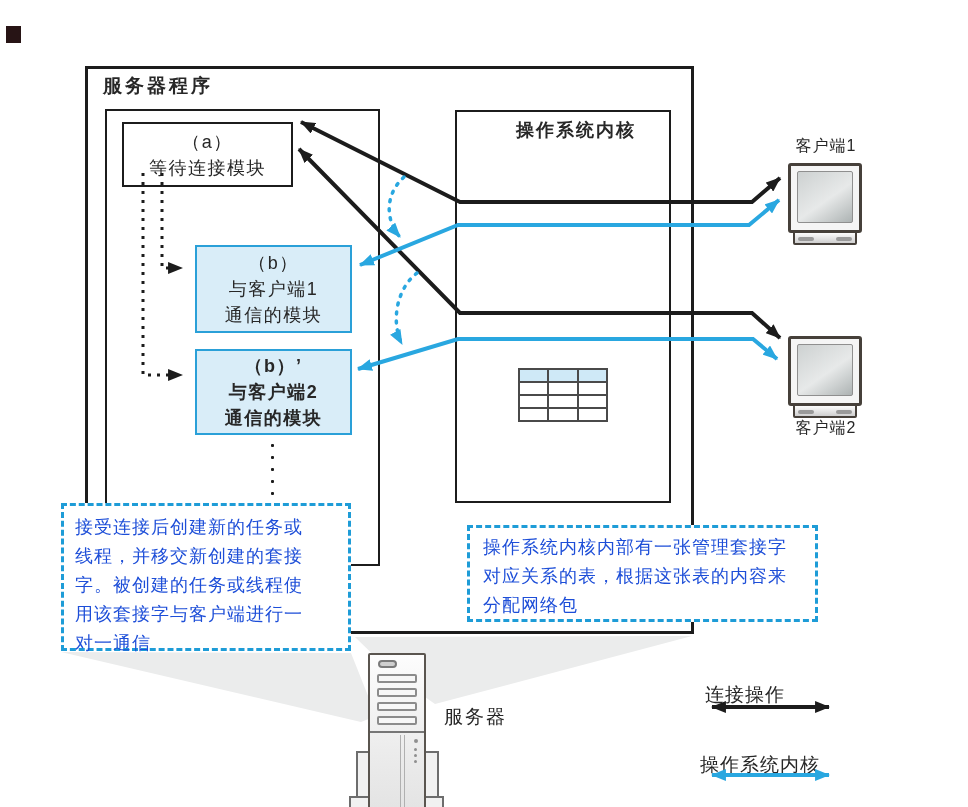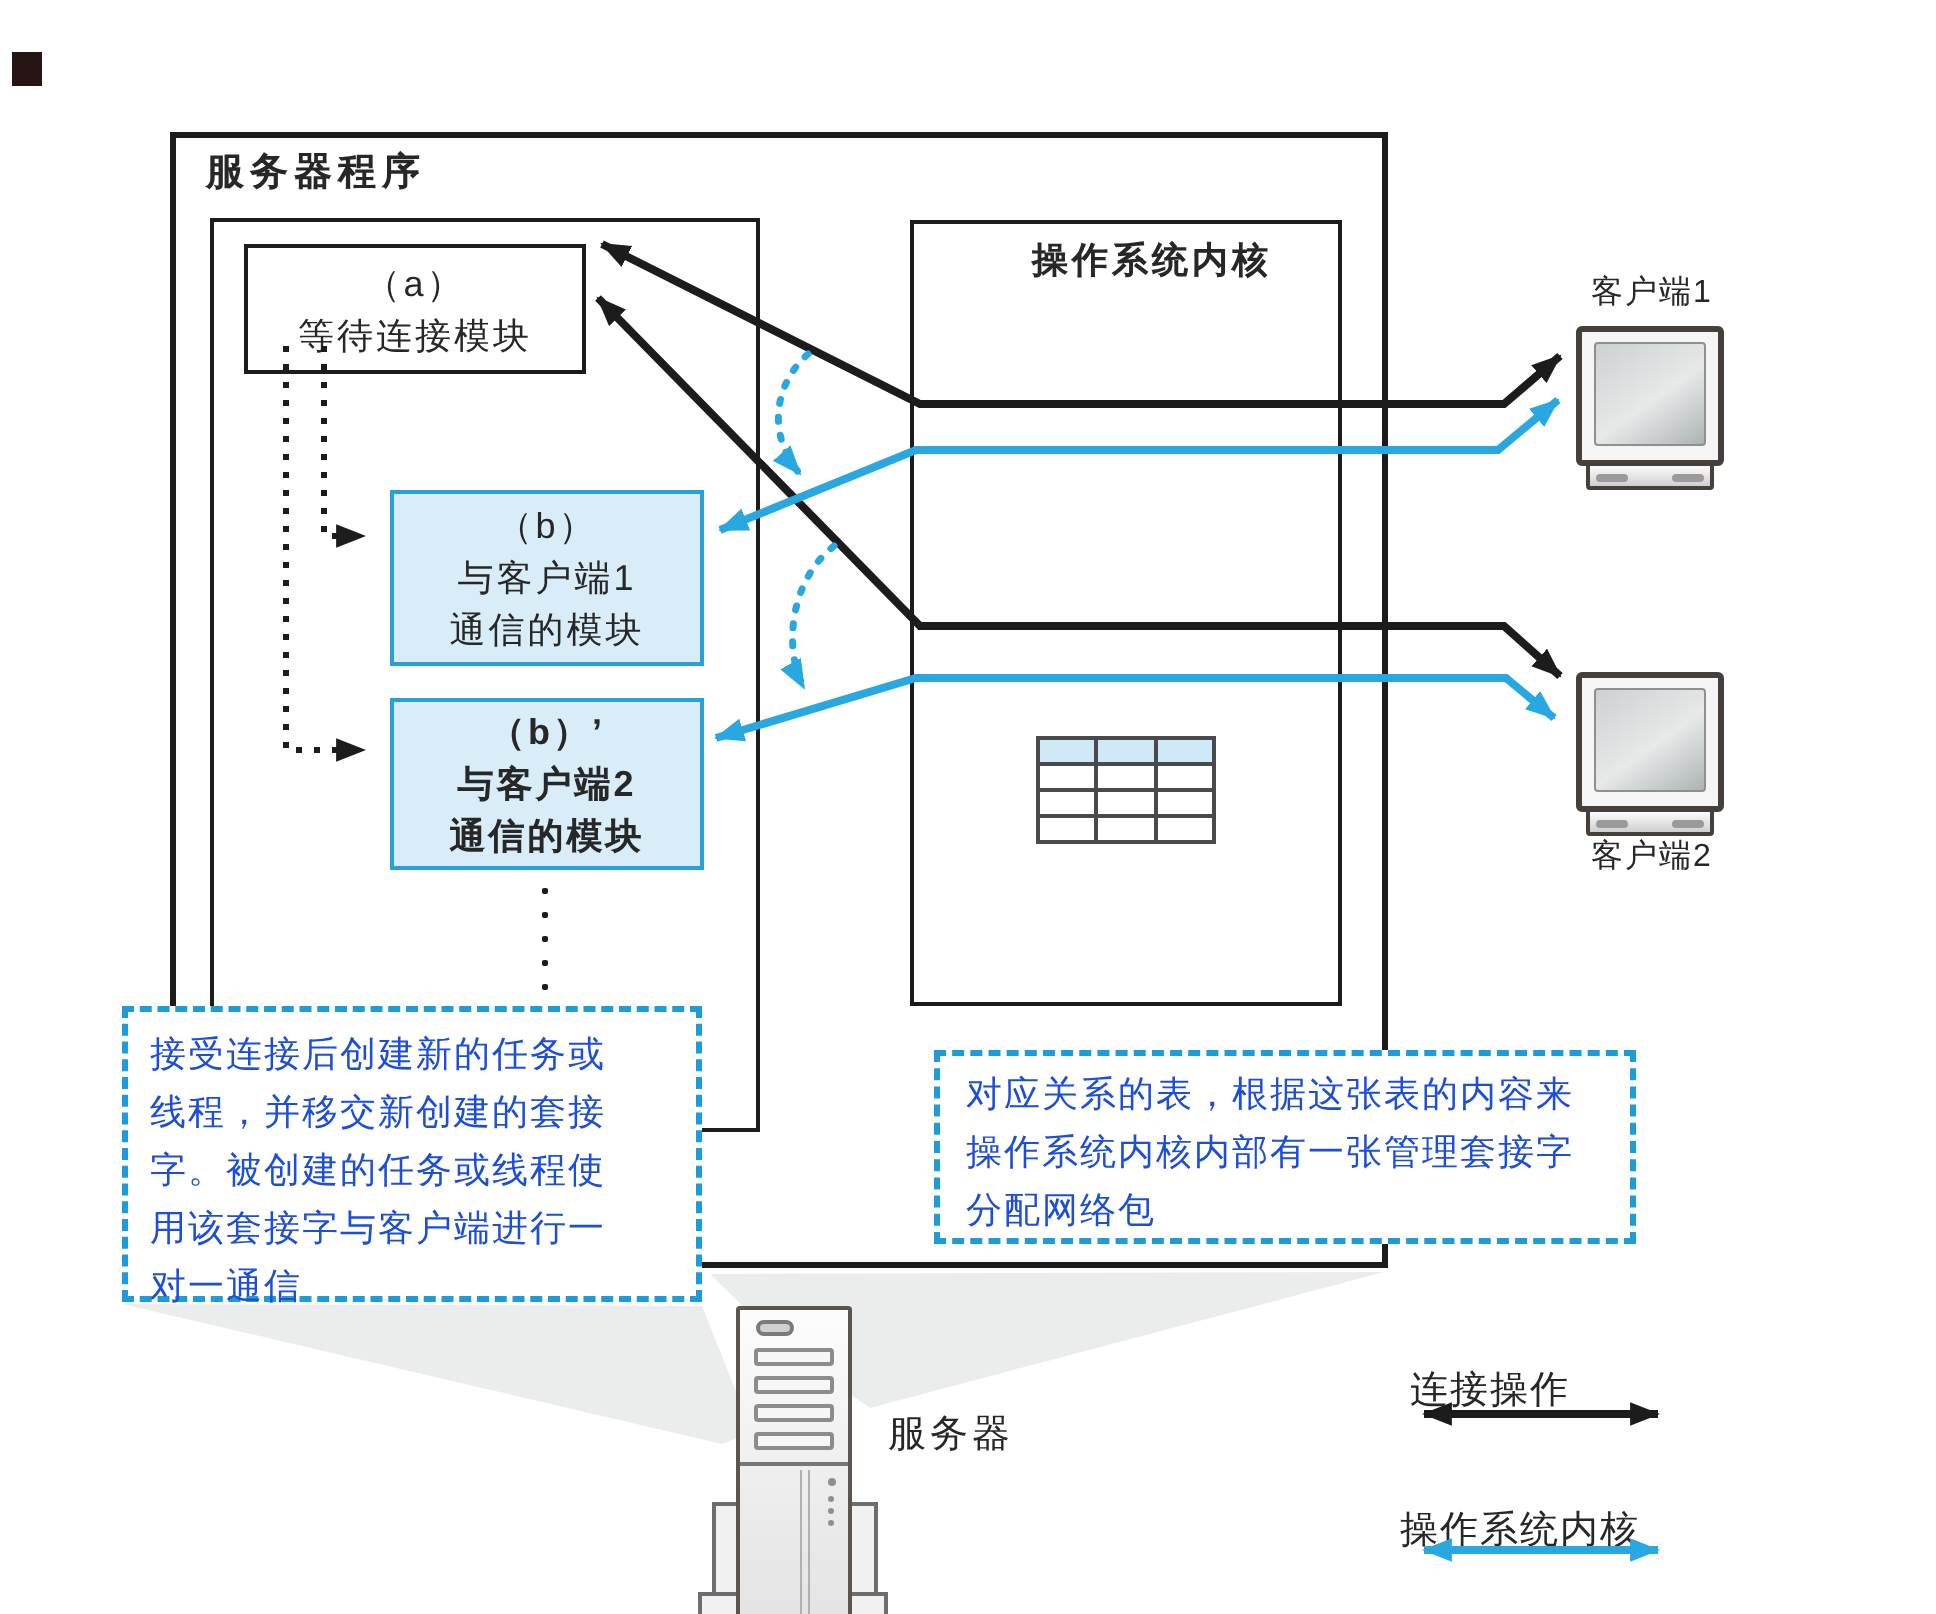--- a/index.html
+++ b/index.html
@@ -160,22 +160,22 @@
   </svg>
 
   <div class="abs callout callout-left">
     <div>接受连接后创建新的任务或</div>
     <div>线程，并移交新创建的套接</div>
     <div>字。被创建的任务或线程使</div>
     <div>用该套接字与客户端进行一</div>
     <div>对一通信</div>
   </div>
   <div class="abs callout callout-right">
+    <div>操作系统内核内部有一张管理套接字</div>
     <div>对应关系的表，根据这张表的内容来</div>
-    <div>操作系统内核内部有一张管理套接字</div>
     <div>分配网络包</div>
   </div>
 
   <div class="abs client-label" style="left:786px; top:120px;">客户端1</div>
   <div class="abs monitor" style="left:788px; top:147px;">
       <i></i>
     </div>
   <div class="abs mbase" style="left:793px; top:215px;">
       <i class="l"></i>
       <i class="r"></i>

